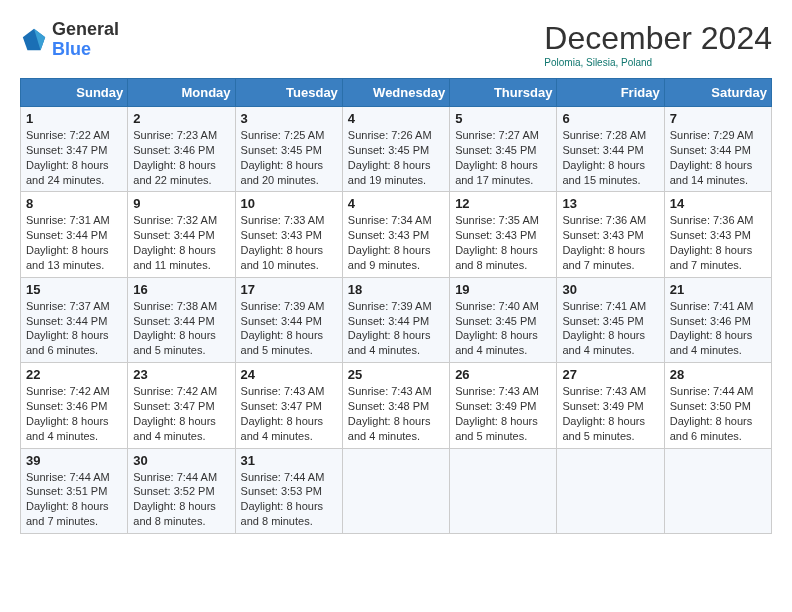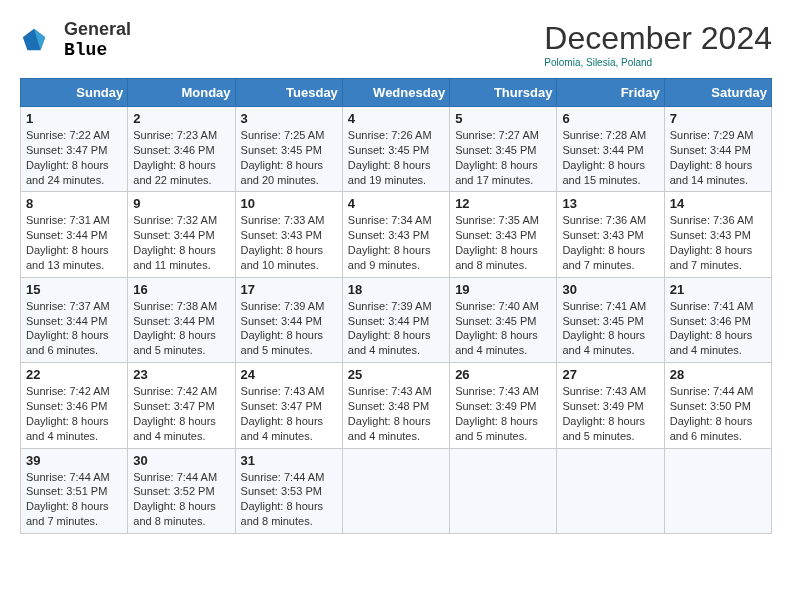--- a/index.html
+++ b/index.html
@@ -12,29 +12,29 @@
     }
     .header {
       display: flex;
       justify-content: space-between;
       align-items: flex-start;
       margin-bottom: 10px;
     }
     .logo {
       display: flex;
       align-items: center;
-      gap: 16px;
+      gap: 4px;
     }
     .logo-text {
       font-size: 18px;
       font-weight: bold;
       color: #333;
       line-height: 1.1;
     }
-    .logo-text .blue { color: #000000; font-family: Liberation Mono, monospace; }
+    .logo-text .blue { color: #3b82f6; }
     .logo-icon {
       width: 28px;
       height: 28px;
     }
     .title-block {
       text-align: left;
     }
     .month-title {
       font-size: 32px;
       color: #333;

